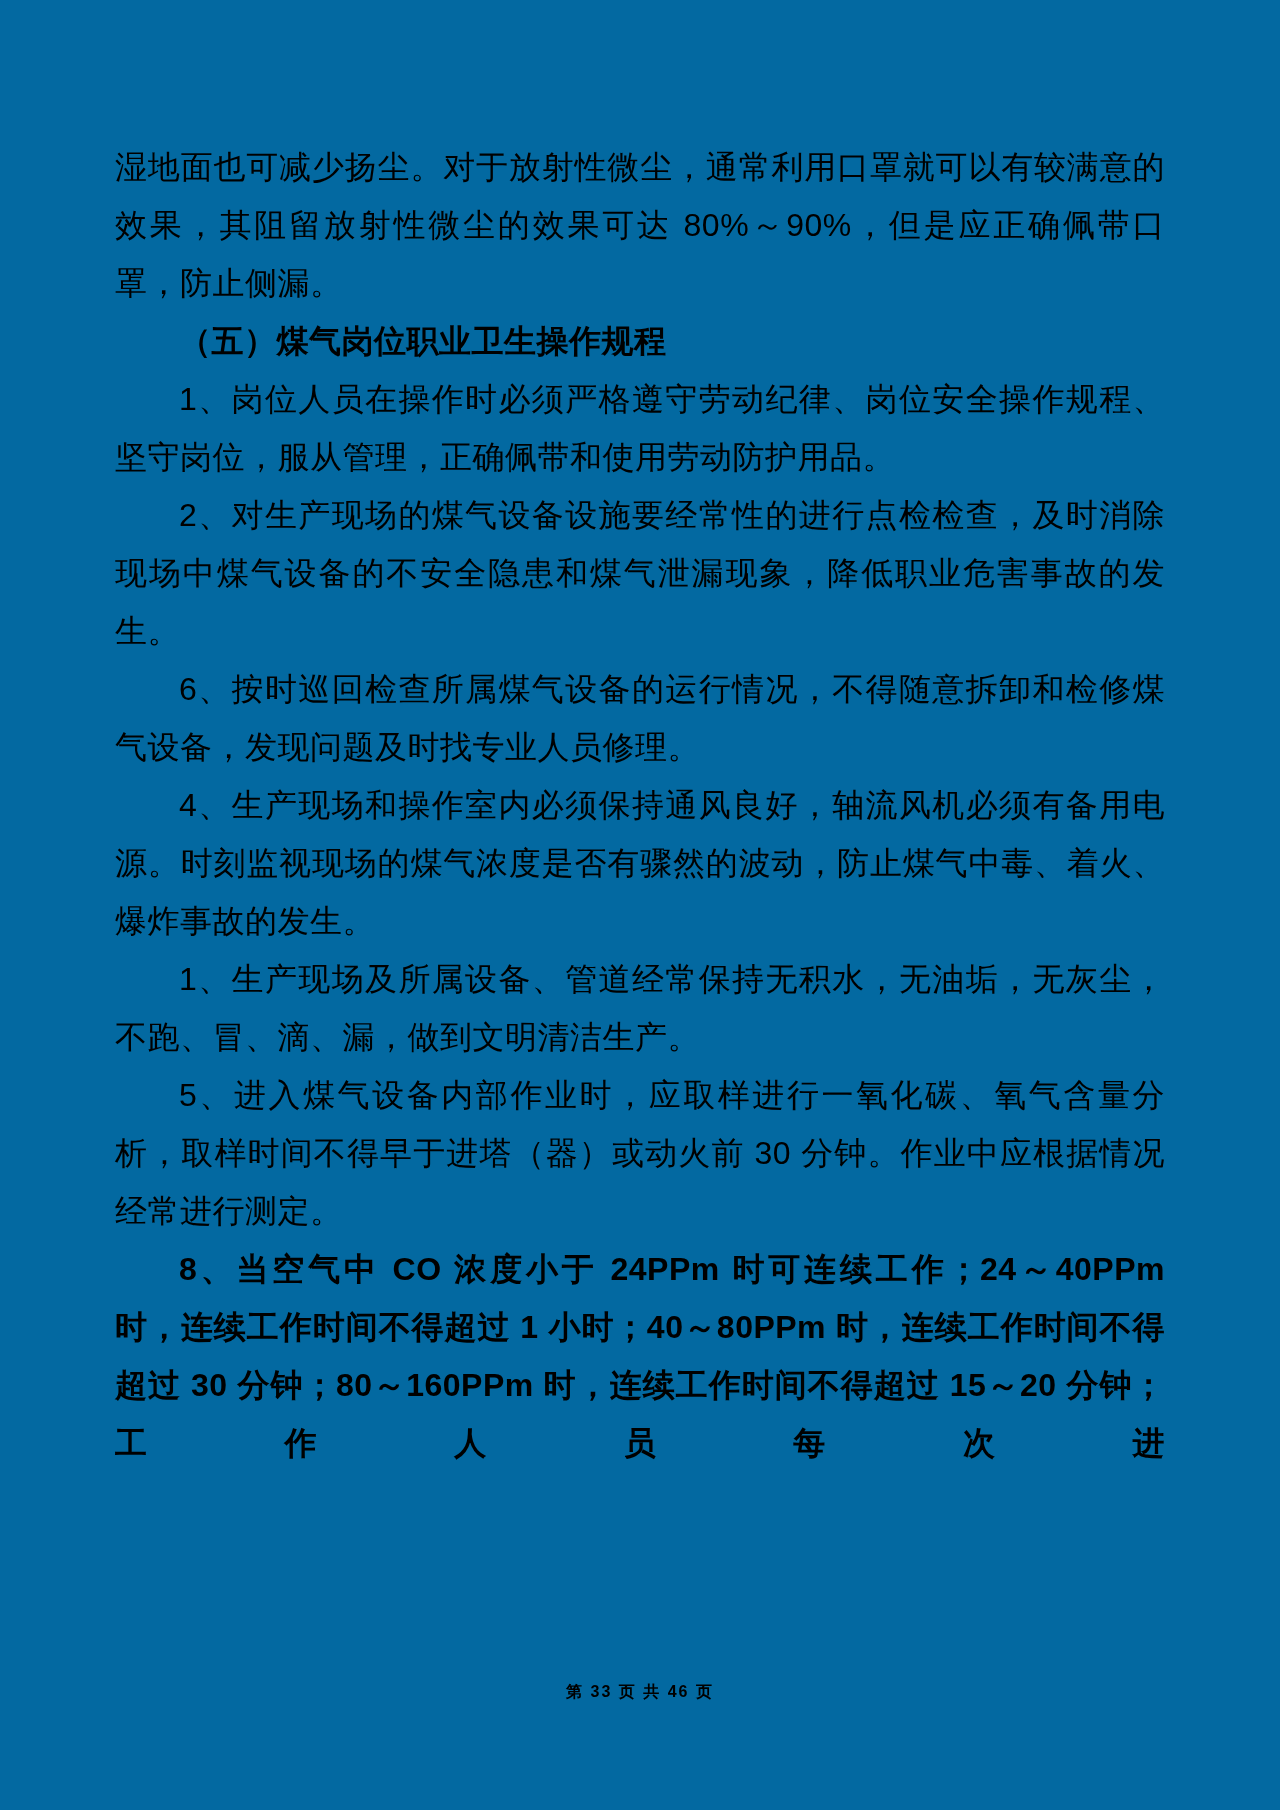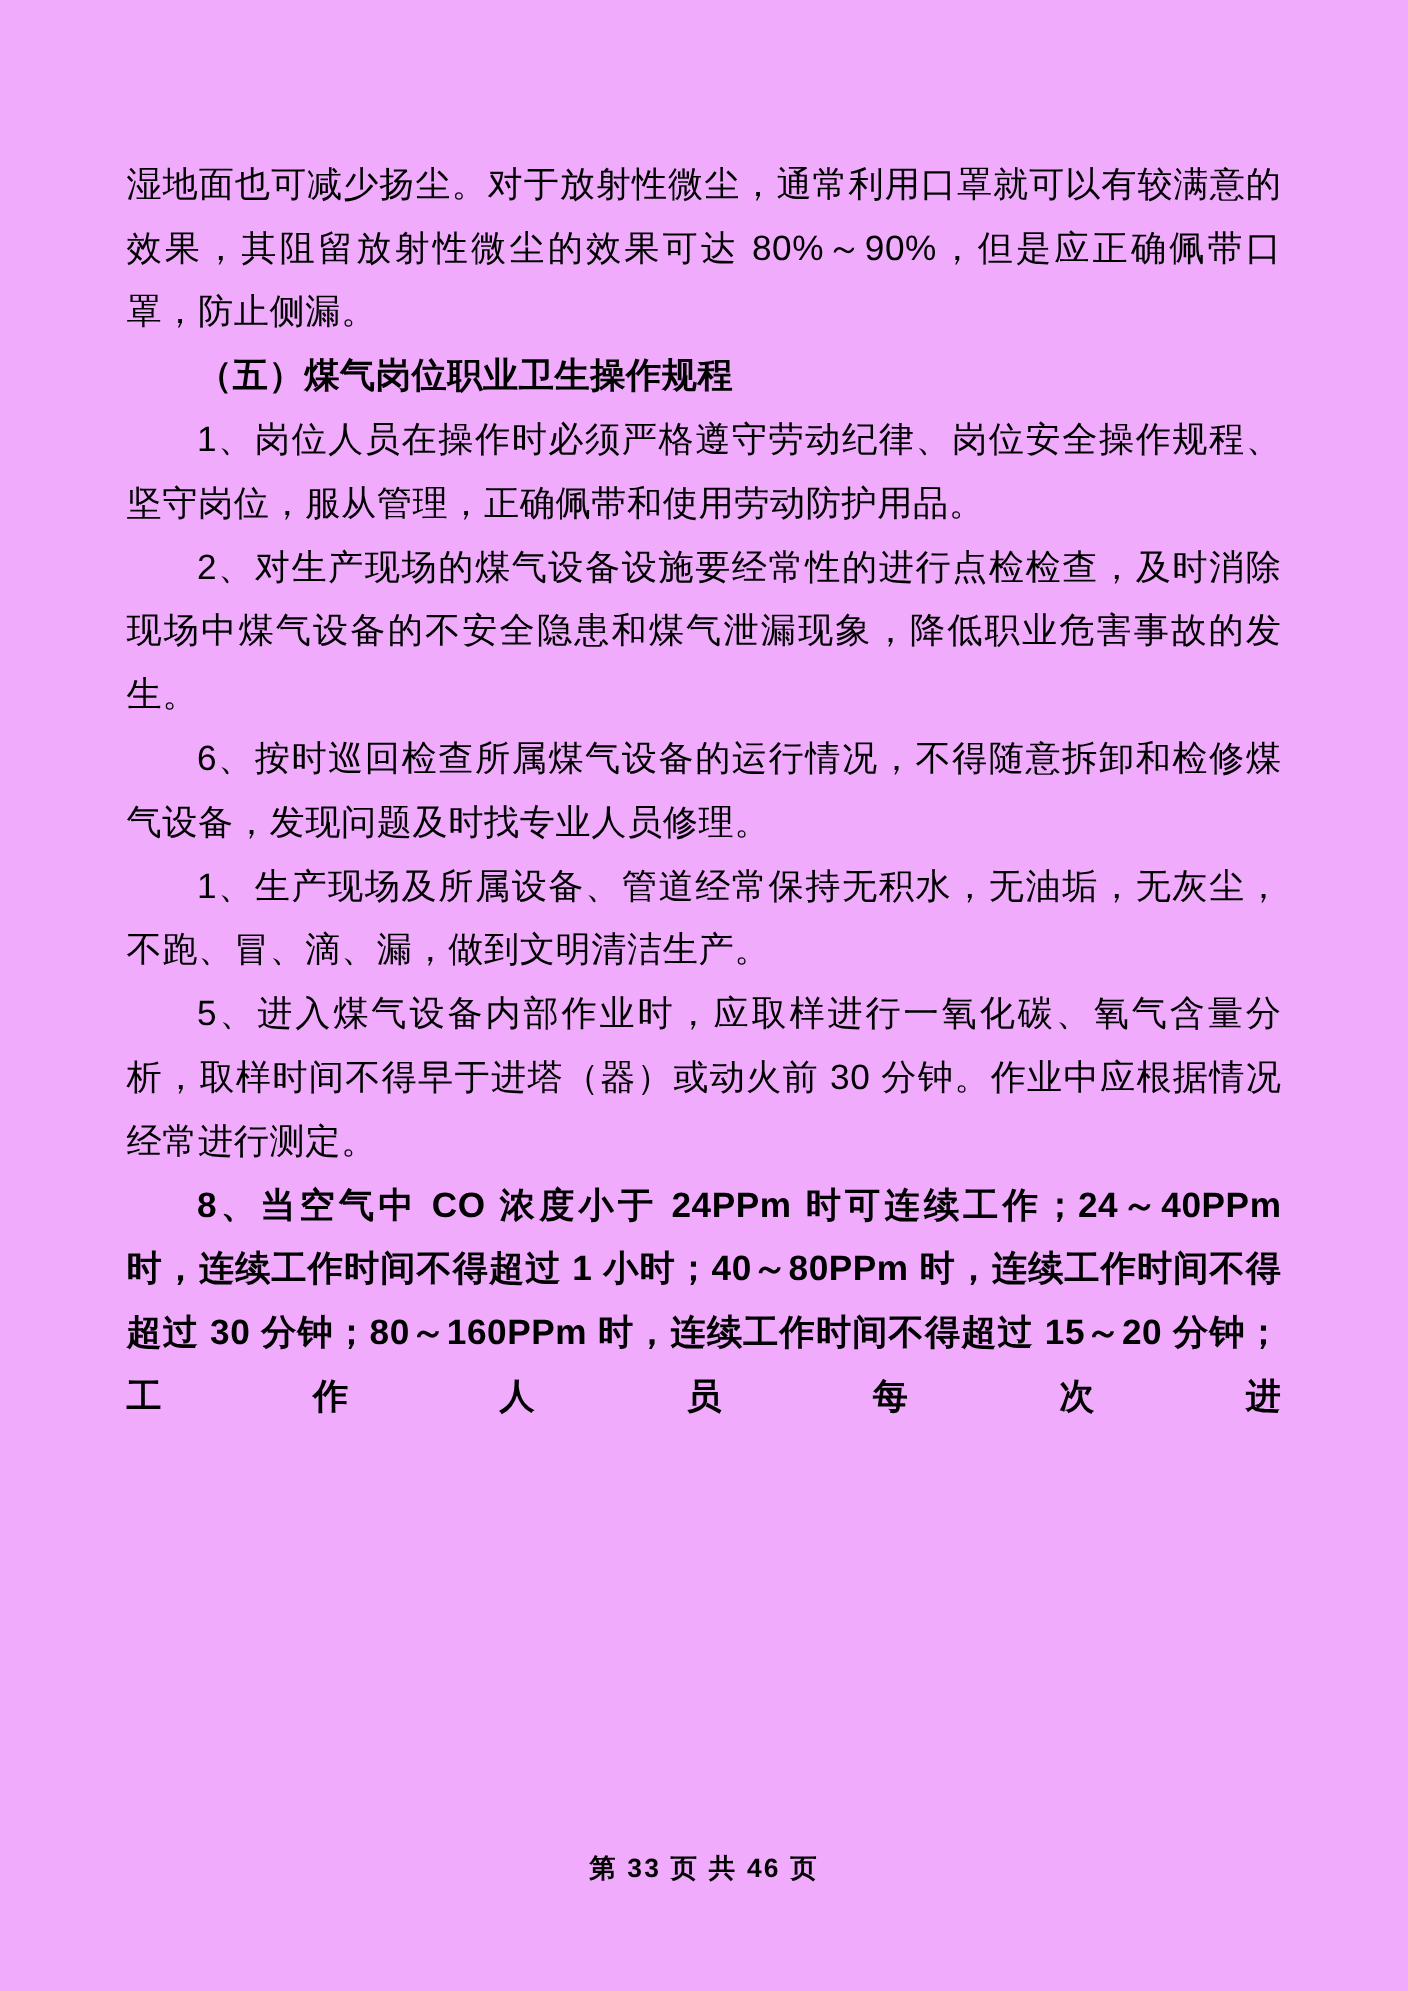--- a/index.html
+++ b/index.html
@@ -4,21 +4,21 @@
 <style>
   html, body {
     margin: 0;
     padding: 0;
     background: #ffffff;
   }
   .page {
     position: relative;
     width: 1280px;
     height: 1810px;
-    background: #f0abfc;
+    background: #0369a1;
     color: #000000;
     font-family: "Liberation Sans", serif; 
     overflow: hidden;
     box-sizing: border-box;
   }
   .text-block {
     position: absolute;
     top: 138px;
     left: 115px;
     width: 1050px;
@@ -40,35 +40,36 @@
   .para.continues {
     text-align-last: justify;
     font-weight: bold;
   }
   .footer {
     position: absolute;
     top: 1682px;
     left: 0;
     width: 100%;
     text-align: center;
-    font-size: 24px;
+    font-size: 16px;
     font-weight: bold;
     letter-spacing: 2px;
     color: #000000;
   }
 </style>
 </head>
 <body>
 
 <div class="page">
   <div class="text-block">
     <p class="para noindent">湿地面也可减少扬尘。对于放射性微尘，通常利用口罩就可以有较满意的效果，其阻留放射性微尘的效果可达 80%～90%，但是应正确佩带口罩，防止侧漏。</p>
     <p class="para heading">（五）煤气岗位职业卫生操作规程</p>
     <p class="para">1、岗位人员在操作时必须严格遵守劳动纪律、岗位安全操作规程、坚守岗位，服从管理，正确佩带和使用劳动防护用品。</p>
     <p class="para">2、对生产现场的煤气设备设施要经常性的进行点检检查，及时消除现场中煤气设备的不安全隐患和煤气泄漏现象，降低职业危害事故的发生。</p>
     <p class="para">6、按时巡回检查所属煤气设备的运行情况，不得随意拆卸和检修煤气设备，发现问题及时找专业人员修理。</p>
+    <p class="para">4、生产现场和操作室内必须保持通风良好，轴流风机必须有备用电源。时刻监视现场的煤气浓度是否有骤然的波动，防止煤气中毒、着火、爆炸事故的发生。</p>
     <p class="para">1、生产现场及所属设备、管道经常保持无积水，无油垢，无灰尘，不跑、冒、滴、漏，做到文明清洁生产。</p>
     <p class="para">5、进入煤气设备内部作业时，应取样进行一氧化碳、氧气含量分析，取样时间不得早于进塔（器）或动火前 30 分钟。作业中应根据情况经常进行测定。</p>
     <p class="para continues">8、当空气中 CO 浓度小于 24PPm 时可连续工作；24～40PPm 时，连续工作时间不得超过 1 小时；40～80PPm 时，连续工作时间不得超过 30 分钟；80～160PPm 时，连续工作时间不得超过 15～20 分钟；工作人员每次进</p>
   </div>
 
   <div class="footer">第 33 页 共 46 页</div>
 </div>
 
 </body></html>

